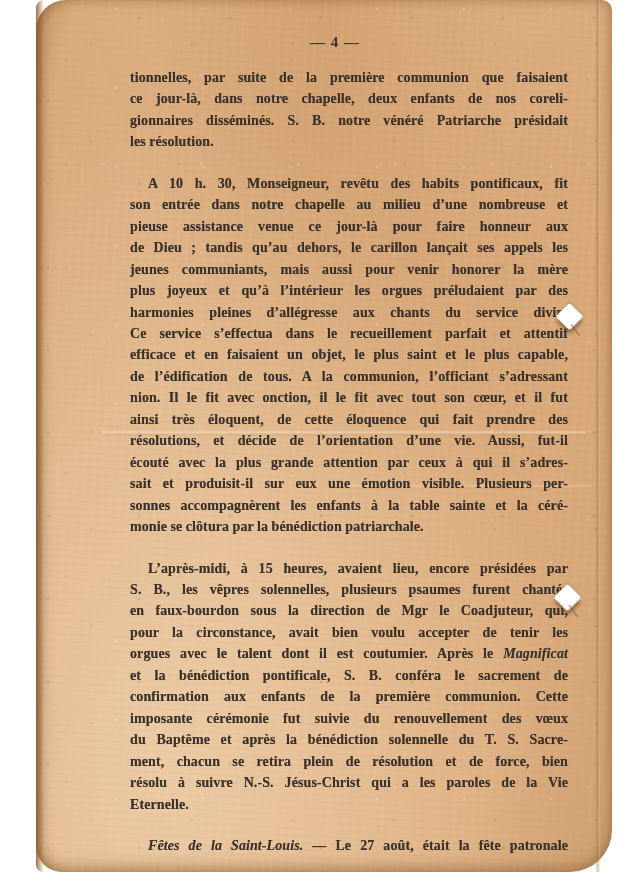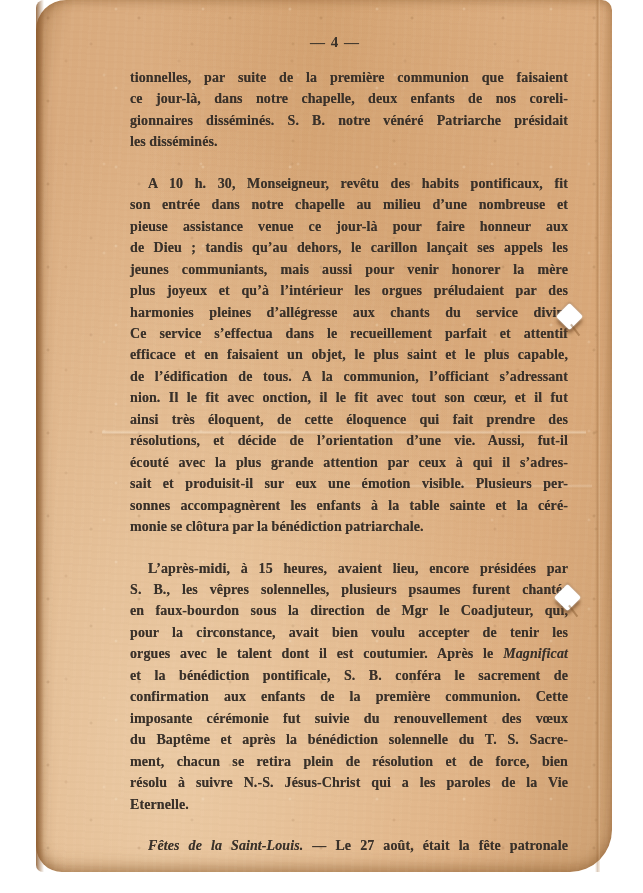--- a/index.html
+++ b/index.html
@@ -96,21 +96,21 @@
     <div class="edge-left"></div>
     <div class="fold-right"></div>
     <div class="crease crease-1"></div>
     <div class="crease crease-2"></div>
     <div class="page-number">— 4 —</div>
     <div class="text-block" id="text-block">
         <div class="par">
           <div class="line j"><span>tionnelles, par suite de la première communion que faisaient</span></div>
           <div class="line j"><span>ce jour-là, dans notre chapelle, deux enfants de nos coreli-</span></div>
           <div class="line j"><span>gionnaires disséminés. S. B. notre vénéré Patriarche présidait</span></div>
-          <div class="line"><span>les disséminés.</span></div>
+          <div class="line"><span>les résolution.</span></div>
         </div>
         <div class="par">
           <div class="line j indent"><span>A 10 h. 30, Monseigneur, revêtu des habits pontificaux, fit</span></div>
           <div class="line j"><span>son entrée dans notre chapelle au milieu d’une nombreuse et</span></div>
           <div class="line j"><span>pieuse assistance venue ce jour-là pour faire honneur aux</span></div>
           <div class="line j"><span>de Dieu ; tandis qu’au dehors, le carillon lançait ses appels les</span></div>
           <div class="line j"><span>jeunes communiants, mais aussi pour venir honorer la mère</span></div>
           <div class="line j"><span>plus joyeux et qu’à l’intérieur les orgues préludaient par des</span></div>
           <div class="line j"><span>harmonies pleines d’allégresse aux chants du service divin.</span></div>
           <div class="line j"><span>Ce service s’effectua dans le recueillement parfait et attentif</span></div>

